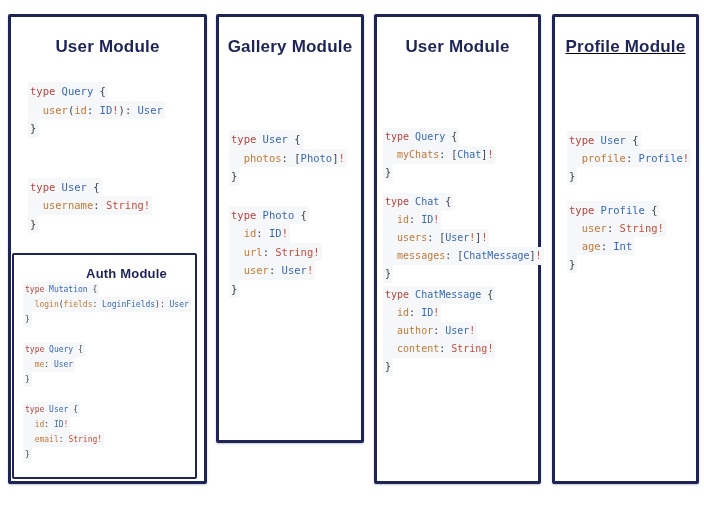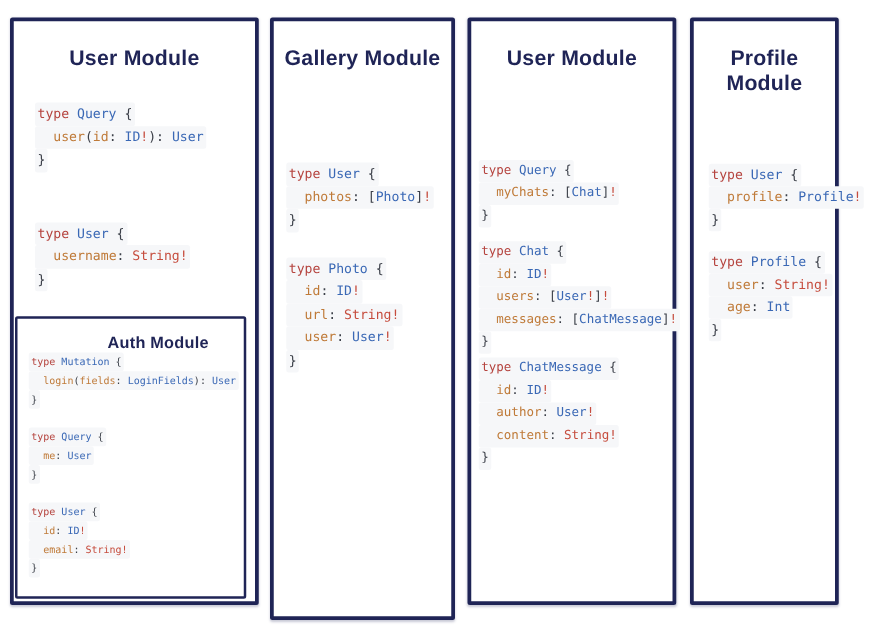--- a/index.html
+++ b/index.html
@@ -9,23 +9,23 @@
   .canvas { position:relative; width:704px; height:511px; background:var(--c-background,#fff); overflow:hidden;padding-left:32px; }
 
   .module {
     position:absolute;
     background:#ffffff;
     border:3px solid var(--c-border,#1f2456);
     border-radius:2px;
     box-shadow:0 1px 2px rgba(31,36,86,0.25);
   }
   .col-user    { left:8px;   top:14px; width:199px; height:470px; }
-  .col-gallery { left:216px; top:14px; width:148px; height:482px; }
+  .col-gallery { left:216px; top:14px; width:148px; height:429px; }
   .col-chat    { left:374px; top:14px; width:167px; height:470px; }
-  .col-profile { left:552px; top:14px; width:119px; height:470px; }
+  .col-profile { left:552px; top:14px; width:147px; height:470px;text-decoration:underline; }
 
   .module-title {
     font-size:17px; font-weight:bold; letter-spacing:0.2px;
     color:var(--c-title,#1f2456);
     text-align:center; margin-top:20px; line-height:20px;
   }
 
   .code {
     position:absolute;
     font-family:"DejaVu Sans Mono","Liberation Mono",monospace;

